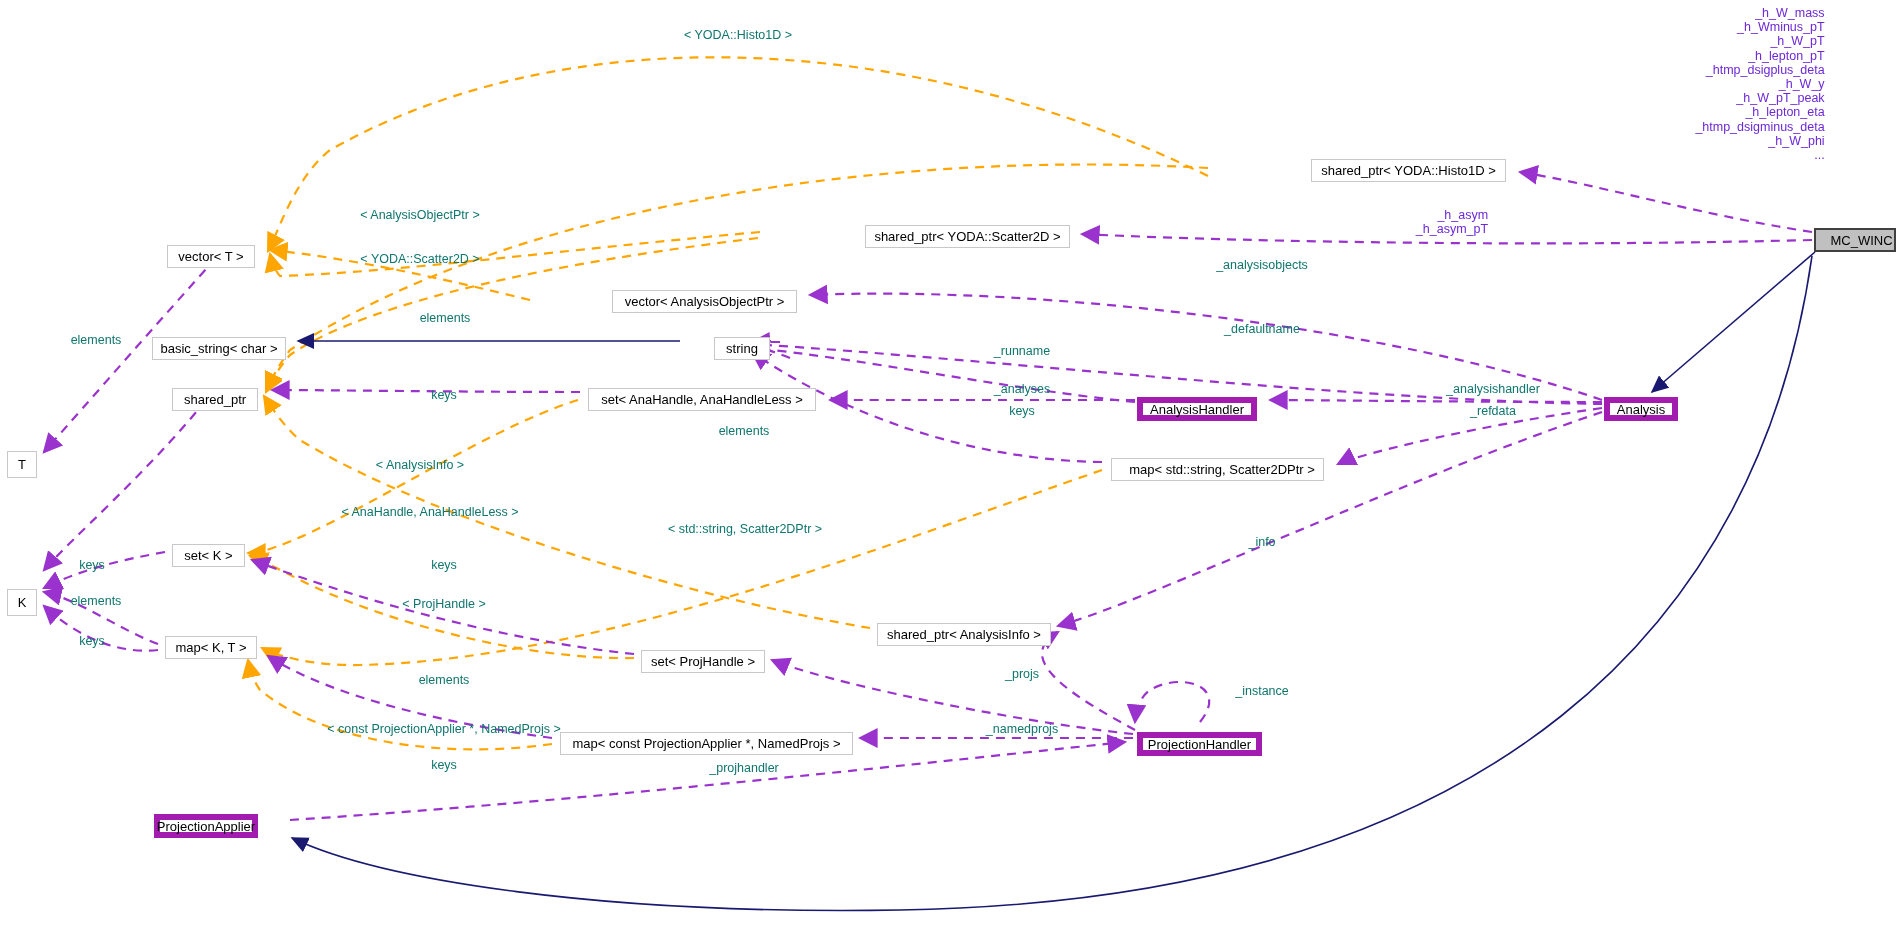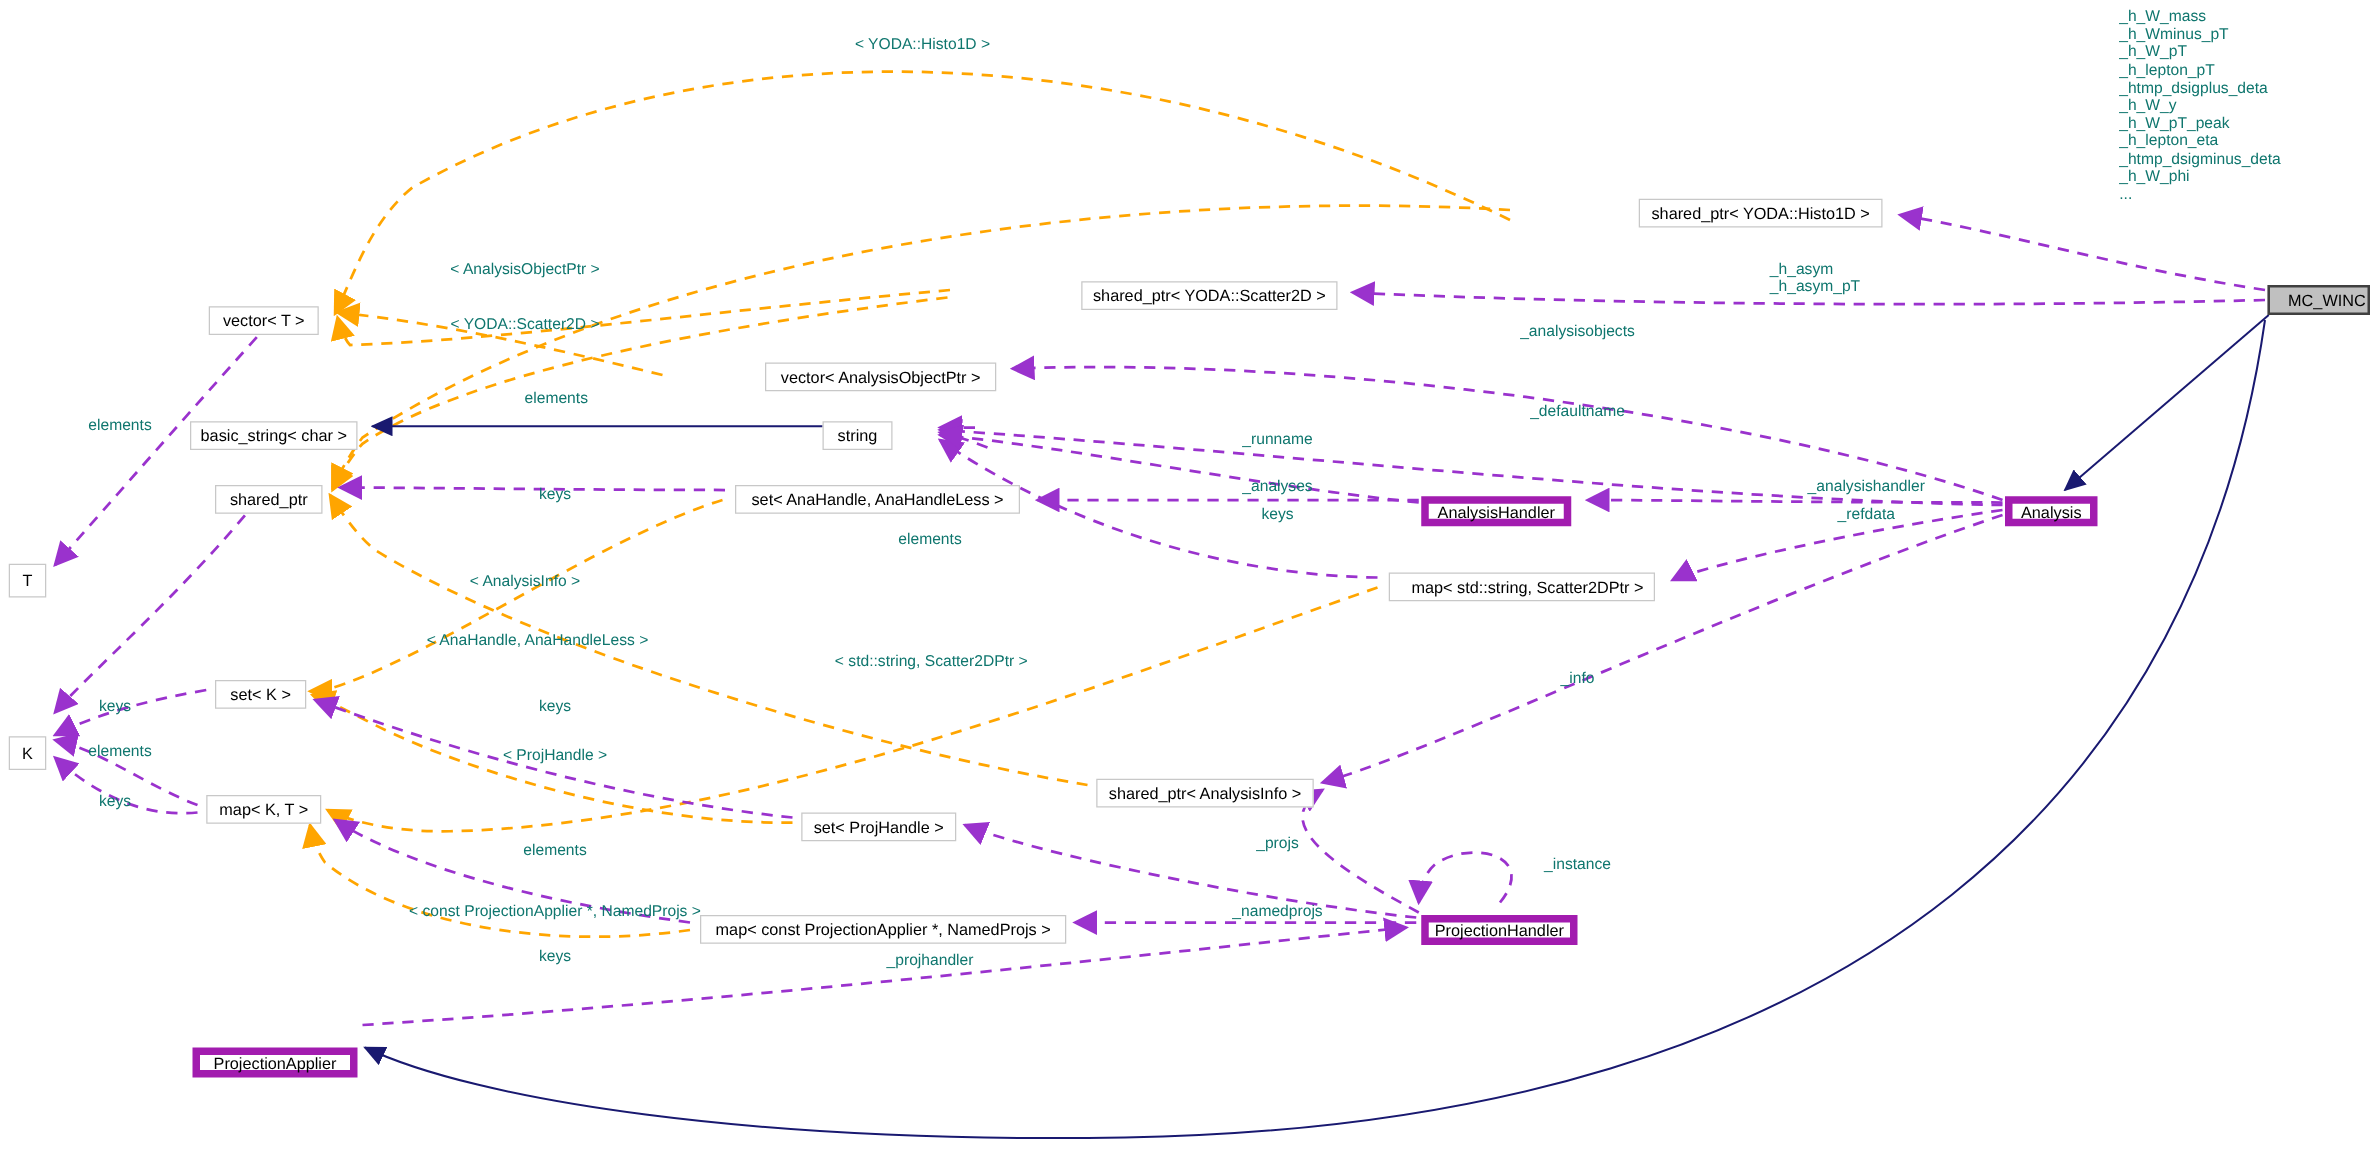--- a/index.html
+++ b/index.html
@@ -49,22 +49,22 @@
     position: absolute;
     font-size: 12.5px;
     color: #0f766e;
     white-space: nowrap;
     line-height: 1.18;
   }
   .edge-label.center { transform: translateX(-50%); }
   .multi-label {
     position: absolute;
     font-size: 12.5px;
-    color: #0f766e;
-    text-align: left;
+    color: #6d28d9;
+    text-align: right;
     line-height: 14.2px;
     white-space: nowrap;
     transform: translateX(-50%);
   }
 </style>
 </head>
 <body>
 
 <div id="diagram-root">
 
@@ -171,40 +171,40 @@
     </div>
   <div class="node thick" style="left:1604px;top:397px;width:74px;height:24px;">
       <span>Analysis</span>
     </div>
   <div class="node thick" style="left:1137px;top:397px;width:120px;height:24px;">
       <span>AnalysisHandler</span>
     </div>
   <div class="node thick" style="left:1137px;top:732px;width:125px;height:24px;">
       <span>ProjectionHandler</span>
     </div>
-  <div class="node thick" style="left:154px;top:814px;width:132px;height:24px;margin-top:24px;">
+  <div class="node thick" style="left:154px;top:814px;width:104px;height:24px;">
       <span>ProjectionApplier</span>
     </div>
 
   <div class="node" style="left:1311px;top:159px;width:195px;height:23px;">
       <span>shared_ptr&lt; YODA::Histo1D &gt;</span>
     </div>
   <div class="node" style="left:865px;top:225px;width:205px;height:23px;">
       <span>shared_ptr&lt; YODA::Scatter2D &gt;</span>
     </div>
   <div class="node" style="left:167px;top:245px;width:88px;height:23px;">
       <span>vector&lt; T &gt;</span>
     </div>
   <div class="node" style="left:152px;top:337px;width:134px;height:23px;">
       <span>basic_string&lt; char &gt;</span>
     </div>
   <div class="node" style="left:612px;top:290px;width:185px;height:23px;">
       <span>vector&lt; AnalysisObjectPtr &gt;</span>
     </div>
-  <div class="node" style="left:658px;top:337px;width:56px;height:23px;">
+  <div class="node" style="left:714px;top:337px;width:56px;height:23px;">
       <span>string</span>
     </div>
   <div class="node" style="left:172px;top:388px;width:86px;height:23px;">
       <span>shared_ptr</span>
     </div>
   <div class="node" style="left:588px;top:388px;width:228px;height:23px;">
       <span>set&lt; AnaHandle, AnaHandleLess &gt;</span>
     </div>
   <div class="node" style="left:1111px;top:458px;width:213px;height:23px;padding-left:16px;">
       <span>map&lt; std::string, Scatter2DPtr &gt;</span>

